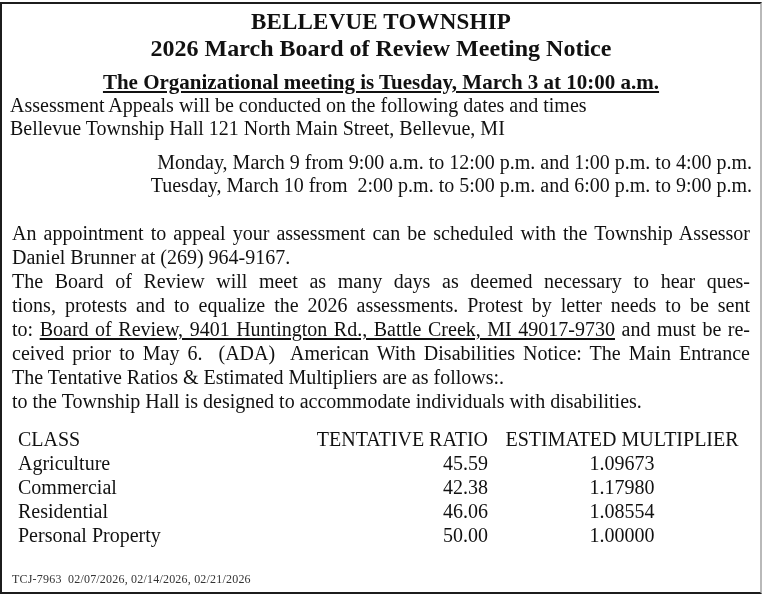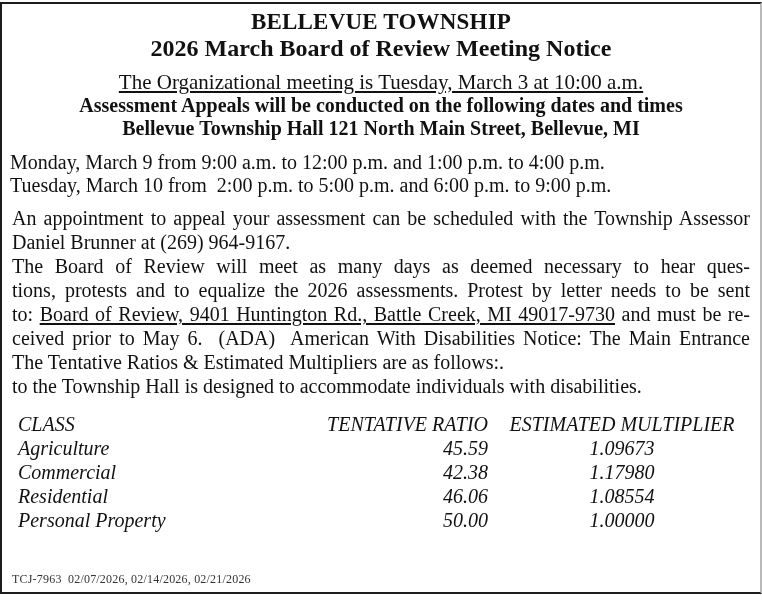--- a/index.html
+++ b/index.html
@@ -24,50 +24,50 @@
     text-align: center; font-weight: bold;
     font-size: 23px; line-height: 26px;
     letter-spacing: 0.2px;
   }
   .title2 {
     text-align: center; font-weight: bold;
     font-size: 24px; line-height: 27px;
   }
   .sub1 {
     margin-top: 8px;
-    text-align: center; font-weight: normal;
+    text-align: center; font-weight: bold;
     font-size: 21px; line-height: 24px;
     text-decoration: underline;
     text-underline-offset: 2px;
   }
   .sub2, .sub3 {
-    text-align: center; font-weight: bold;
+    text-align: left; font-weight: normal;
     font-size: 20px; line-height: 23px;
   }
   
   .schedule { margin-top: 11px; }
   .schedule-line {
-    text-align: left;
+    text-align: right;
     font-size: 20px; line-height: 23px;
     white-space: pre-wrap;
   }
   
-  .body-text { margin-top: 9px; padding: 0 2px; }
+  .body-text { margin-top: 24px; padding: 0 2px; }
   .bline {
     font-size: 20px; line-height: 24px; height: 24px;
     overflow: hidden;
     white-space: pre-wrap;
   }
   .bline.just {
     text-align: justify;
     text-align-last: justify;
   }
   .bline .u { text-decoration: underline; text-underline-offset: 2px; }
   
-  .ratio-table { margin-top: 14px; padding-left: 8px; font-style: italic; }
+  .ratio-table { margin-top: 14px; padding-left: 8px; }
   .trow {
     display: grid;
     grid-template-columns: 210px 260px 268px;
     font-size: 20px; line-height: 24px;
   }
   .trow .c1 { text-align: left; }
   .trow .c2 { text-align: right; }
   .trow .c3 { text-align: center; }
   
   .footer-line {

